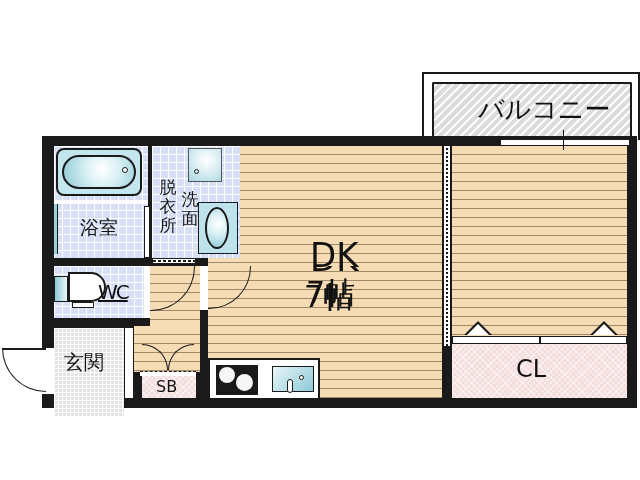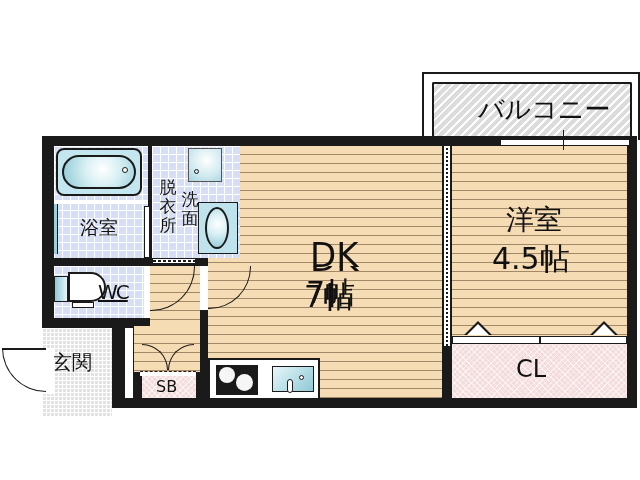--- a/index.html
+++ b/index.html
@@ -35,22 +35,20 @@
 
 <span class="label" style="left:310px;top:238px;font-size:34px;z-index:5;">DK</span>
 <span class="label" style="left:306px;top:278px;font-size:30px;z-index:5;">7帖</span>
 
 <div class="abs wood" style="left:150px;top:266px;width:50px;height:70px;"></div>
 <div class="abs wood" style="left:134px;top:326px;width:66px;height:46px;"></div>
 
 <div class="abs" style="left:442px;top:146px;width:10px;height:200px;background:#fff;border-left:2px solid #1a1a1a;border-right:2px solid #1a1a1a;background-image:repeating-linear-gradient(to bottom,#1a1a1a 0 2px,#fff 2px 4px);background-size:2px 4px;background-repeat:repeat-y;background-position:center;"></div>
 
 <div class="abs wood" style="left:452px;top:146px;width:175px;height:190px;">
-  <span class="label" style="left:54px;top:60px;font-size:28px;">洋室</span>
-  <span class="label" style="left:40px;top:98px;font-size:30px;">4.5帖</span>
 </div>
 
 <div class="abs" style="left:500px;top:139px;width:130px;height:7px;background:#fff;border:1px solid #1a1a1a;"></div>
 <div class="abs" style="left:563px;top:130px;width:1px;height:20px;background:#1a1a1a;"></div>
 
 <div class="abs" style="left:452px;top:336px;width:88px;height:8px;background:#fff;border:1px solid #1a1a1a;"></div>
 <div class="abs" style="left:540px;top:336px;width:87px;height:8px;background:#fff;border:1px solid #1a1a1a;"></div>
 <div class="abs" style="left:464px;top:321px;width:0;height:0;border-left:14px solid transparent;border-right:14px solid transparent;border-bottom:14px solid #1a1a1a;"></div>
 <div class="abs" style="left:467px;top:324px;width:0;height:0;border-left:11px solid transparent;border-right:11px solid transparent;border-bottom:11px solid #fff;"></div>
 <div class="abs" style="left:590px;top:321px;width:0;height:0;border-left:14px solid transparent;border-right:14px solid transparent;border-bottom:14px solid #1a1a1a;"></div>
@@ -97,21 +95,21 @@
   <div class="abs" style="left:14px;top:6px;width:38px;height:30px;background:#fff;border:2px solid #1a1a1a;border-radius:0 16px 16px 0;"></div>
   <div class="abs" style="left:18px;top:36px;width:22px;height:6px;background:#fff;border:1.5px solid #1a1a1a;"></div>
   <span class="label" style="left:44px;top:16px;font-size:20px;letter-spacing:-2px;text-decoration:underline;">WC</span>
 </div>
 <div class="abs" style="left:144px;top:266px;width:6px;height:52px;background:#fff;"></div>
 <div class="door-arc" style="left:150px;top:266px;width:44px;height:44px;border-radius:0 0 44px 0;"></div>
 
 <div class="abs" style="left:200px;top:266px;width:8px;height:44px;background:#fff;"></div>
 <div class="door-arc" style="left:208px;top:266px;width:42px;height:42px;border-radius:0 0 42px 0;"></div>
 
-<div class="abs tile-grey" style="left:42px;top:328px;width:70px;height:89px;">
+<div class="abs tile-grey" style="left:54px;top:328px;width:70px;height:89px;">
   <span class="label" style="left:10px;top:24px;font-size:20px;">玄関</span>
 </div>
 <div class="abs" style="left:124px;top:328px;width:10px;height:70px;background:#fff;border-left:1px solid #1a1a1a;border-right:1px solid #1a1a1a;"></div>
 
 <div class="abs" style="left:42px;top:348px;width:12px;height:46px;background:#fff;"></div>
 <div class="abs" style="left:2px;top:348px;width:44px;height:44px;border:1.5px solid #1a1a1a;border-top:none;border-right:none;border-radius:0 0 0 44px;"></div>
 <div class="abs" style="left:2px;top:348px;width:44px;height:1.5px;background:#1a1a1a;"></div>
 
 <div class="abs" style="left:140px;top:340px;width:56px;height:32px;border-bottom:1.5px dashed #1a1a1a;">
   <div class="abs" style="left:2px;top:4px;width:26px;height:26px;border:1.5px solid #1a1a1a;border-bottom:none;border-left:none;border-radius:0 26px 0 0;"></div>

